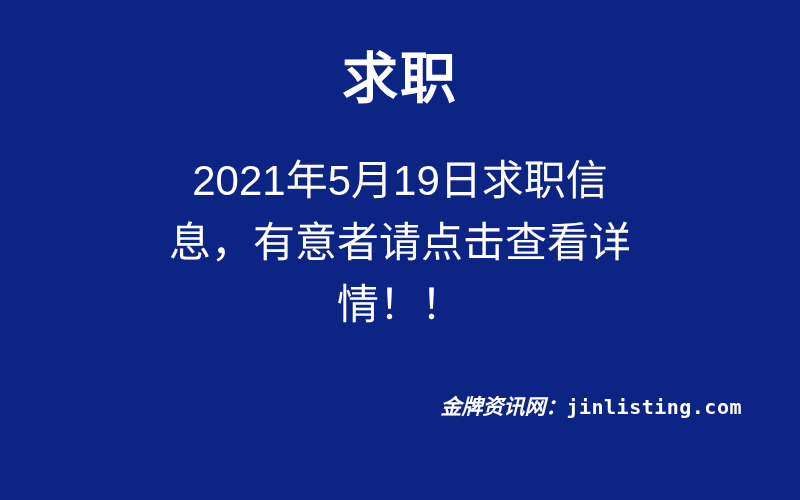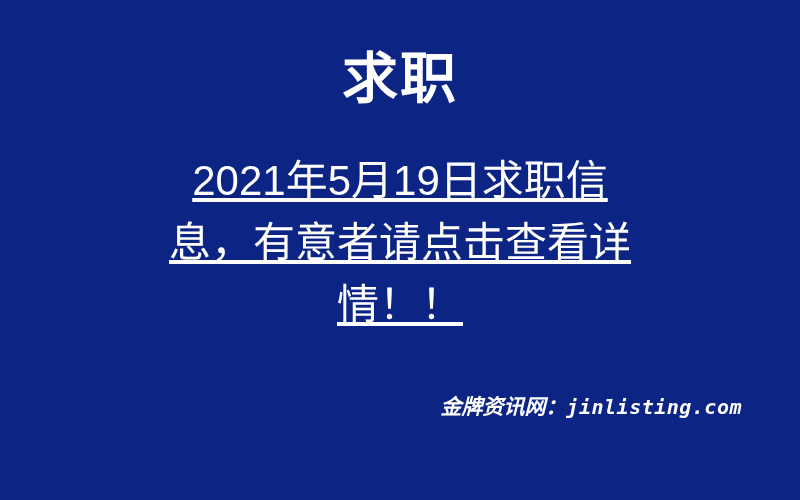--- a/index.html
+++ b/index.html
@@ -44,21 +44,20 @@
     position: absolute;
     top: 150px;
     left: 165px;
     width: 470px;
     text-align: center;
     color: #ffffff;
     font-size: 42px;
     line-height: 62px;
     font-weight: 400;
     letter-spacing: 0px;
-    text-decoration: underline;
   }
 
   
   .poster-footer {
     position: absolute;
     top: 394px;
     left: 0;
     width: 800px;
     padding-right: 58px;
     box-sizing: border-box;
@@ -72,21 +71,20 @@
   .footer-site {
     font-family: "Liberation Sans", "DejaVu Sans", sans-serif;
     font-weight: 700;
     font-style: italic;
   }
   .footer-domain {
     font-family: "DejaVu Sans Mono", "Liberation Mono", monospace;
     font-weight: 700;
     font-size: 20px;
     letter-spacing: 0.5px;
-    font-style: italic;
   }
 </style>
 </head>
 <body>
 
 <div class="poster">
 
   <div class="poster-title">求职</div>
 
   <div class="poster-body">2021年5月19日求职信息，有意者请点击查看详情！！</div>

